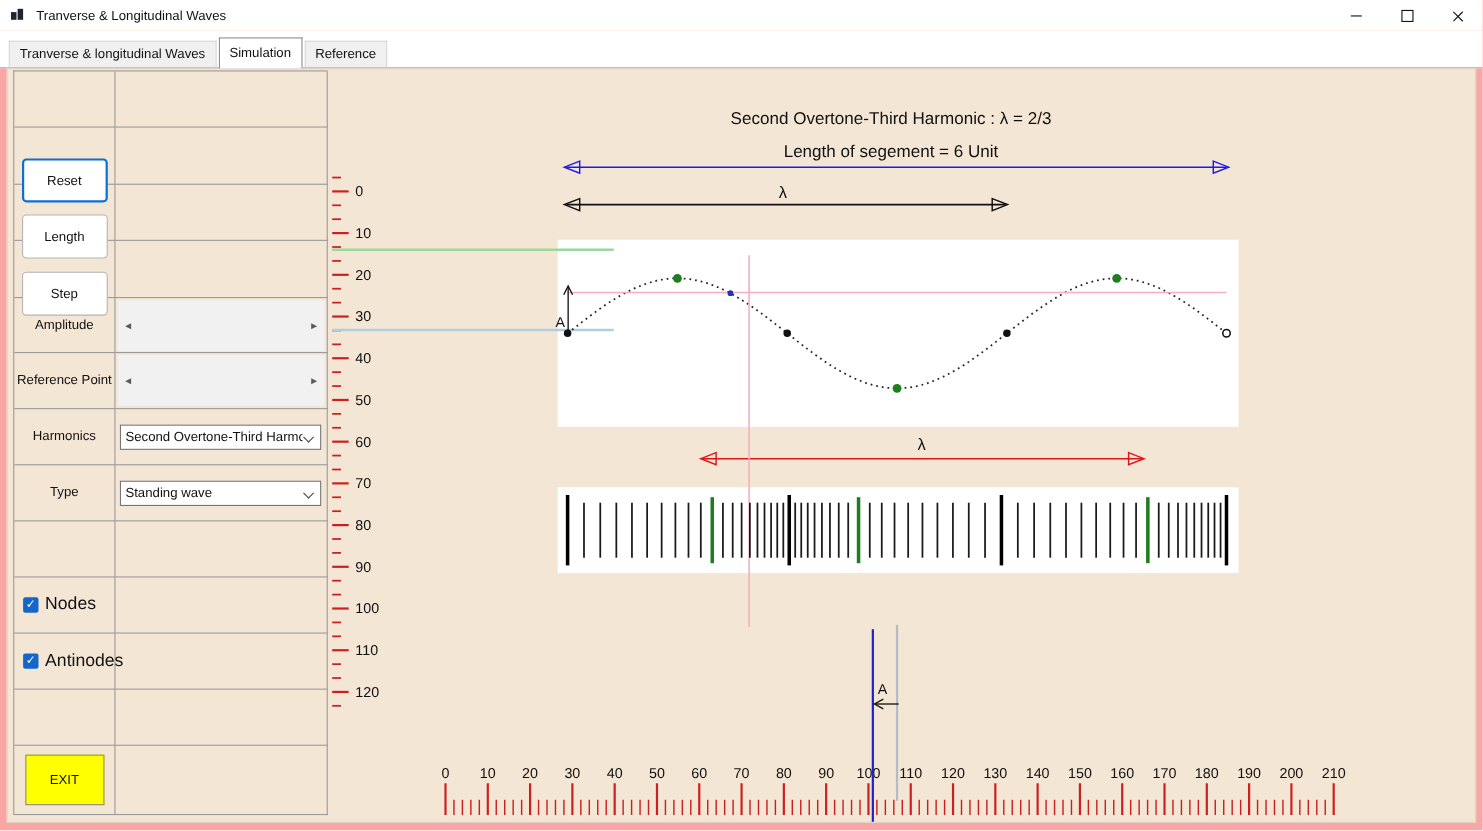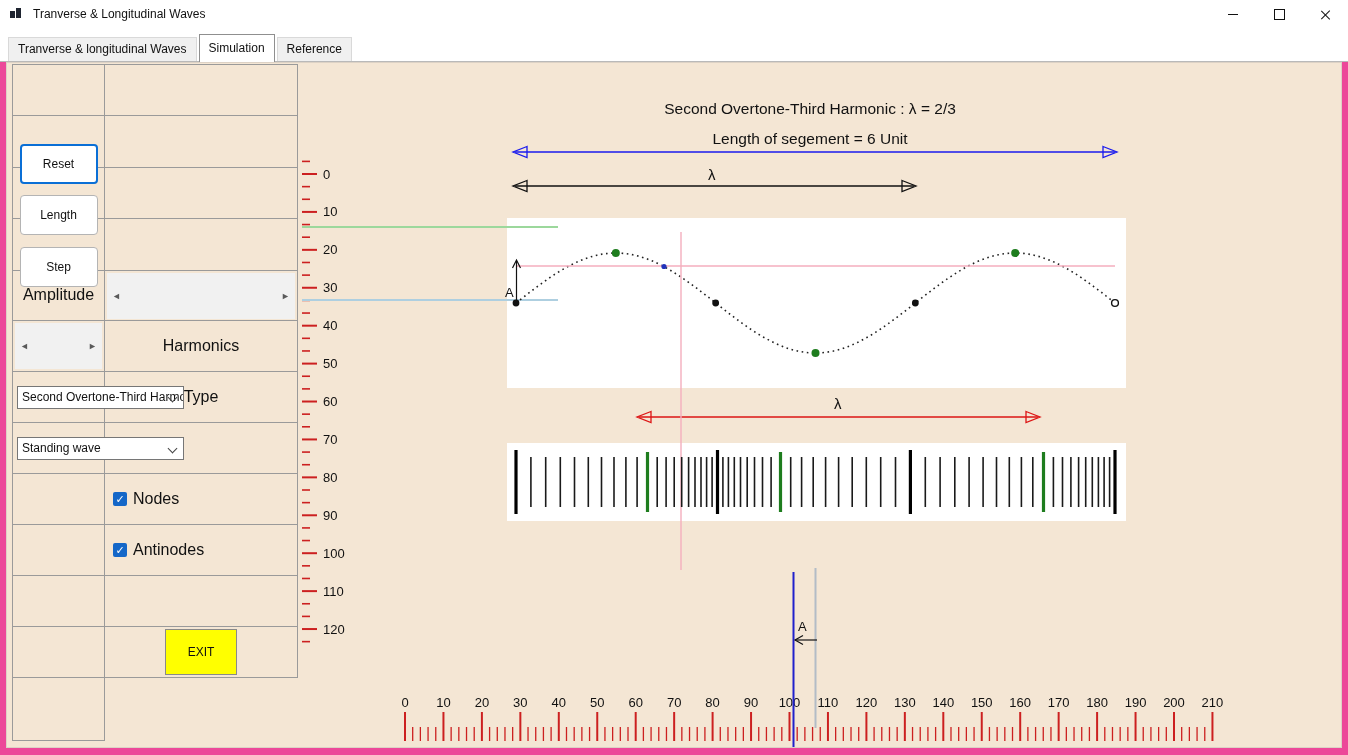--- a/index.html
+++ b/index.html
@@ -1,16 +1,16 @@
 <!DOCTYPE html>
 <html style="--beige: #f4e6d4; --chkblue: #1467c8; --yellow: #ffff00;"><head>
 <meta charset="utf-8">
 <style>
   html,body{margin:0;padding:0;background:#fff;}
-  .app{position:relative;width:1348px;height:755px;background:#ec4899;font-family:"Liberation Sans",sans-serif;color:#111;overflow:hidden;}
+  .app{position:relative;width:1348px;height:755px;background:#fca5a5;font-family:"Liberation Sans",sans-serif;color:#111;overflow:hidden;}
 
   
   .titlebar{position:absolute;left:0;top:0;width:100%;height:28px;background:#fff;display:flex;align-items:center;}
   .appicon{width:14px;height:12px;margin-left:10px;position:relative;display:inline-block;}
   .appicon i{position:absolute;background:#1e2430;display:block;}
   .appicon i:nth-child(1){left:0;top:3px;width:5px;height:7px;}
   .appicon i:nth-child(2){left:6px;top:0;width:5px;height:10px;}
   .apptitle{margin-left:9px;font-size:12px;}
   .winbtns{position:absolute;right:0;top:0;height:28px;display:flex;}
   .winbtn{width:46px;height:28px;display:flex;align-items:center;justify-content:center;cursor:pointer;}
@@ -26,21 +26,21 @@
   .tab{font-size:12px;padding:0 9px;height:23px;line-height:23px;background:#f0f0f0;border:1px solid #d9d9d9;border-bottom:none;margin-right:2px;cursor:pointer;white-space:nowrap;}
   .tab.active{background:#fff;height:27px;line-height:27px;border:1px solid #8f8f8f;border-bottom:none;margin-bottom:-1px;position:relative;z-index:2;margin-top:16px;}
 
   
   .content{position:absolute;left:6px;top:62px;width:1336px;height:686px;background:var(--beige,#f4e6d4);border:1px solid #ddd2c5;box-sizing:border-box;}
 
   
   .lpanel{position:absolute;left:12px;top:64px;width:285px;display:grid;grid-template-columns:92px 193px;grid-template-rows:51px 52px 51px 52px 50px 51px 51px 51px 51px 51px 51px 51px 63px;border-left:1px solid #9a9a9a;border-top:1px solid #9a9a9a;background:var(--beige,#f4e6d4);z-index:3;}
   .cell{border-right:1px solid #9a9a9a;border-bottom:1px solid #9a9a9a;position:relative;display:flex;align-items:center;box-sizing:border-box;}
   .cell.center{justify-content:center;}
-  .lbl{font-size:16px;text-align:center;justify-content:center;line-height:1.3;padding:0 2px;}
+  .lbl{font-size:12px;text-align:center;justify-content:center;line-height:1.3;padding:0 2px;}
   .btn{width:78px;height:40px;background:#fff;border:1px solid #b4b4b4;border-radius:4px;font-size:12px;font-family:inherit;cursor:pointer;color:#111;margin-top:44px;}
   .btn.focusblue{border:2px solid #0a6fd6;}
   .hscroll{flex:1;margin:2px;height:46px;background:#f1f1f1;display:flex;align-items:center;justify-content:space-between;padding:0 5px;box-sizing:border-box;cursor:pointer;}
   .sarr{font-size:9px;color:#5a5a5a;}
   .combo{margin-left:4px;width:183px;height:23px;background:#fff;border:1px solid #767676;display:flex;align-items:center;position:relative;box-sizing:border-box;cursor:pointer;}
   .combo-text{font-size:12px;padding-left:4px;white-space:nowrap;overflow:hidden;width:161px;}
   .combo-arrow{position:absolute;right:7px;top:7px;width:6px;height:6px;border-right:1.6px solid #444;border-bottom:1.6px solid #444;transform:rotate(45deg);}
   .chk{width:14px;height:14px;background:var(--chkblue,#1467c8);border-radius:2px;margin-left:8px;display:inline-flex;align-items:center;justify-content:center;color:#fff;font-size:11px;line-height:14px;cursor:pointer;flex:none;}
   .chklbl{font-size:16px;margin-left:6px;}
   .exitbtn{width:72px;height:46px;background:var(--yellow,#ffff00);border:1px solid #8a8a8a;font-size:12px;font-family:inherit;cursor:pointer;color:#111;}
@@ -105,20 +105,21 @@
     <div class="cell"></div>
 
     <div class="cell lbl">Amplitude</div>
     <div class="cell">
       <div class="hscroll">
         <span class="sarr">◄</span>
         <span class="sarr">►</span>
       </div>
     </div>
 
+    <div class="cell lbl">Reference Point</div>
     <div class="cell">
       <div class="hscroll">
         <span class="sarr">◄</span>
         <span class="sarr">►</span>
       </div>
     </div>
 
     <div class="cell lbl">Harmonics</div>
     <div class="cell">
       <div class="combo">

